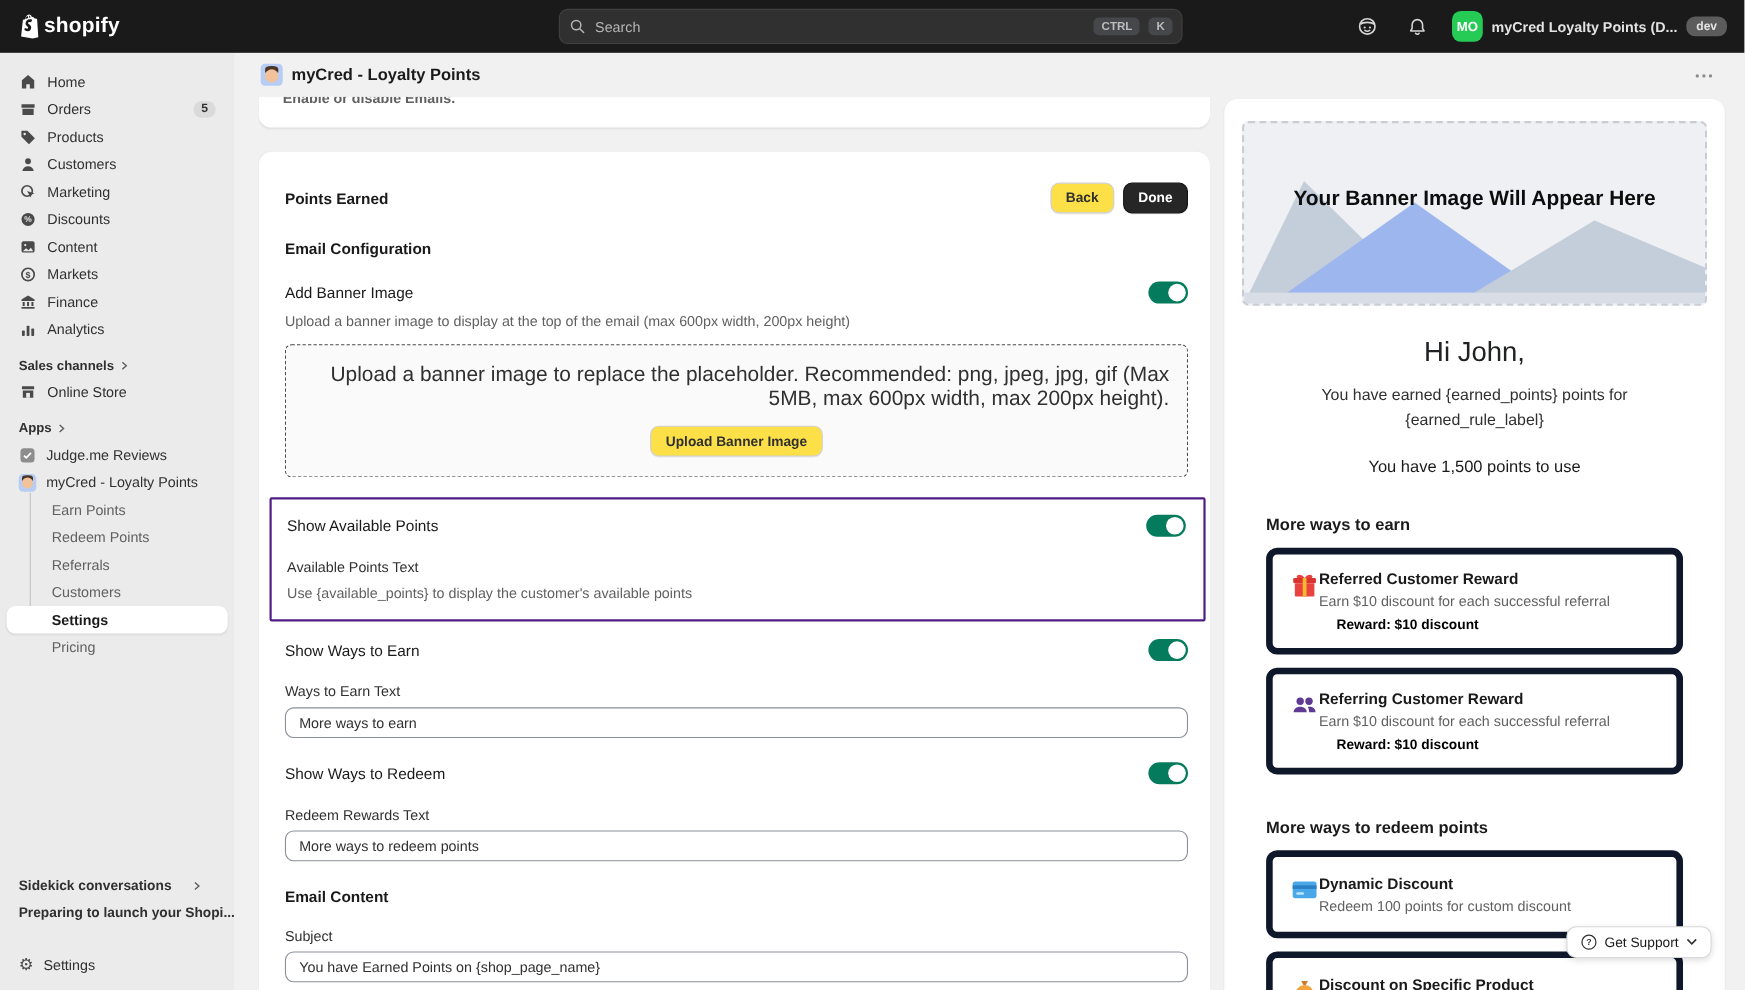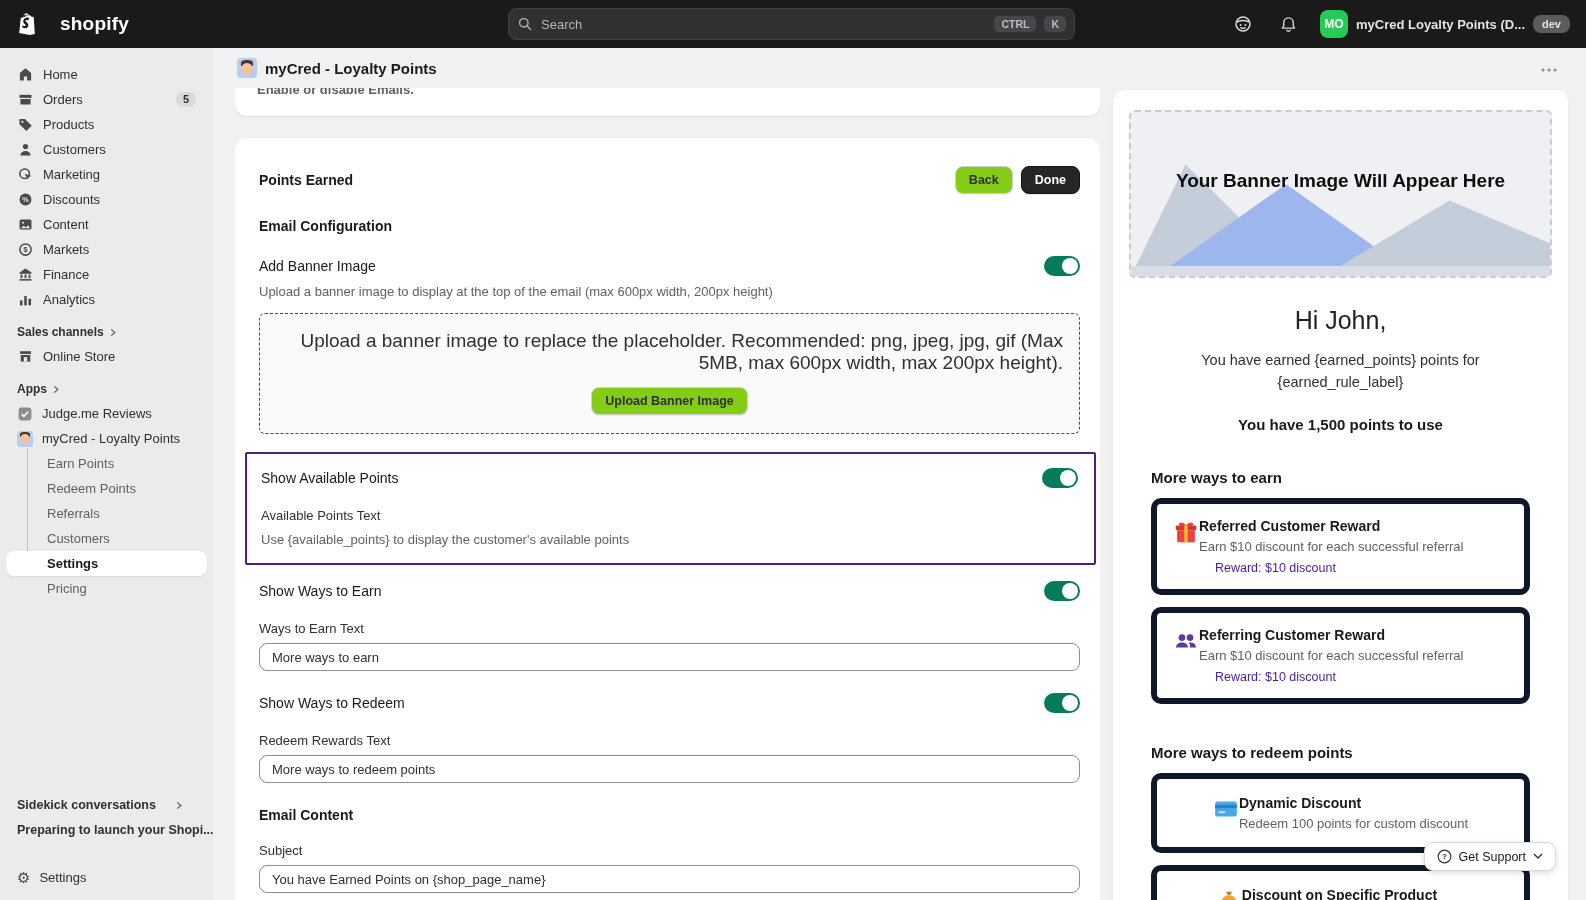--- a/index.html
+++ b/index.html
@@ -4,21 +4,21 @@
 <style>
   * { margin:0; padding:0; box-sizing:border-box; }
   html,body { width:1586px; height:900px; overflow:hidden; }
   body {
     font-family:"Liberation Sans","DejaVu Sans",sans-serif;
     background:#f1f1f1; color:#303030; position:relative;
   }
   
   .topbar { position:absolute; top:0; left:0; right:0; height:48px; background:#1a1a1a;
     display:flex; align-items:center; padding:0 16px; z-index:50; }
-  .brand { display:flex; align-items:center; gap:22px; color:#fff; }
+  .brand { display:flex; align-items:center; gap:2px; color:#fff; }
   .brand-word { font-size:19px; font-weight:700; letter-spacing:.2px; }
   .searchbox { position:absolute; left:508px; top:8px; width:567px; height:32px;
     background:#303030; border:1px solid #414141; border-radius:8px;
     display:flex; align-items:center; gap:8px; padding:0 8px; }
   .searchbox input { flex:1; background:transparent; border:none; outline:none;
     color:#b5b5b5; font-size:13px; font-family:inherit; }
   .searchbox input::placeholder { color:#b5b5b5; }
   .kbd { background:#46474a; color:#bdbdbd; font-size:10.5px; font-weight:700;
     border-radius:5px; padding:3px 7px; line-height:1; }
   .topbar-right { margin-left:auto; display:flex; align-items:center; gap:16px;text-align:center; }
@@ -73,21 +73,21 @@
   .clipped-card { height:28px; background:#fff; border-radius:0 0 12px 12px; overflow:hidden;
     padding:0 22px; box-shadow:0 1px 2px rgba(0,0,0,.08); }
   .clipped-card span { display:block; transform:translateY(-6px); font-size:13px;
     font-weight:600; color:#616161; }
   .main-card { margin-top:22px; background:#fff; border-radius:12px;
     box-shadow:0 1px 2px rgba(0,0,0,.08); padding:18px 20px 40px 24px; min-height:790px; }
   .card-head { display:flex; align-items:center; margin-top:10px; }
   .card-title { font-size:14px; font-weight:700; color:#1a1a1a; }
   .head-actions { margin-left:auto; display:flex; gap:8px; }
   .btn { font-size:12.5px; font-weight:600; padding:6px 13px; border-radius:8px;
-    border:1px solid #d0d0d0; background:#84cc16; color:#303030; cursor:pointer;
+    border:1px solid #d0d0d0; background:#fde047; color:#303030; cursor:pointer;
     box-shadow:0 1px 0 rgba(0,0,0,.07); font-family:inherit; }
   .btn-dark { background:#262626; color:#fff; border-color:#141414; }
   .sec-heading { font-size:14px; font-weight:700; color:#1a1a1a; }
   .mt24 { margin-top:24px; } .mt22 { margin-top:22px; }
   .toggle-row { display:flex; align-items:center; justify-content:space-between; }
   .toggle-label { font-size:14px; font-weight:500; color:#1a1a1a; }
   .toggle { width:36px; height:20px; border-radius:10px; background:#047b5d;
     position:relative; flex:none; cursor:pointer; }
   .toggle::after { content:""; position:absolute; top:2px; right:2px; width:16px; height:16px;
     border-radius:50%; background:#fff; }
@@ -112,29 +112,29 @@
   .mtn-left  { background:#c4cdda; clip-path:polygon(0 100%,13% 32%,40% 100%); }
   .mtn-blue  { background:#9db7ee; clip-path:polygon(6% 100%,37% 44%,68% 100%); }
   .mtn-light { background:#dce6fa; clip-path:polygon(12% 100%,27% 66%,44% 100%); }
   .mtn-right { background:#c4cdda; clip-path:polygon(46% 100%,76% 54%,100% 80%,100% 100%); }
   .mtn-strip { top:auto; height:10px; background:#d8dde6; }
   .banner-title { position:absolute; top:58px; left:0; right:0; text-align:center;
     font-size:19px; font-weight:700; color:#0d0d0d; z-index:2; }
   .greeting { margin-top:28px; text-align:center; font-size:25px; font-weight:400; color:#202223; }
   .earned-line { margin:14px auto 0; width:310px; text-align:center; font-size:14.5px;
     color:#303030; line-height:1.55; }
-  .points-line { margin-top:22px; text-align:center; font-size:15px; font-weight:700; color:#1a1a1a; }
+  .points-line { margin-top:22px; text-align:center; font-size:15px; font-weight:400; color:#1a1a1a; }
   .pv-heading { margin:36px 38px 0; font-size:15px; font-weight:700; color:#1a1a1a; }
   .pv-card { margin:12px 38px 0; border:6px solid #0f172a; border-radius:10px;
     padding:14px 16px; display:flex; align-items:flex-start; }
-  .pv-card.slim { padding:16px;justify-content:center; }
+  .pv-card.slim { padding:16px; }
   .pv-icon { width:26px; height:26px; flex:none; margin-top:1px; }
   .pv-title { font-size:14px; font-weight:600; color:#1a1a1a; }
   .pv-desc { font-size:13px; color:#616161; margin-top:5px; }
-  .pv-reward { font-size:12.5px; color:#4c1d95; font-weight:400; margin-top:7px;padding-left:16px; }
+  .pv-reward { font-size:12.5px; color:#000000; font-weight:700; margin-top:7px;padding-left:16px; }
   
   .support { position:absolute; right:30px; bottom:29px; background:#fff;
     border:1px solid #d8d8d8; border-radius:9px; padding:6px 12px; display:flex;
     align-items:center; gap:7px; font-size:12.5px; font-weight:500; color:#1a1a1a;
     box-shadow:0 2px 6px rgba(0,0,0,.14); cursor:pointer; z-index:60; }
 </style>
 </head>
 <body>
 
 <header class="topbar">

